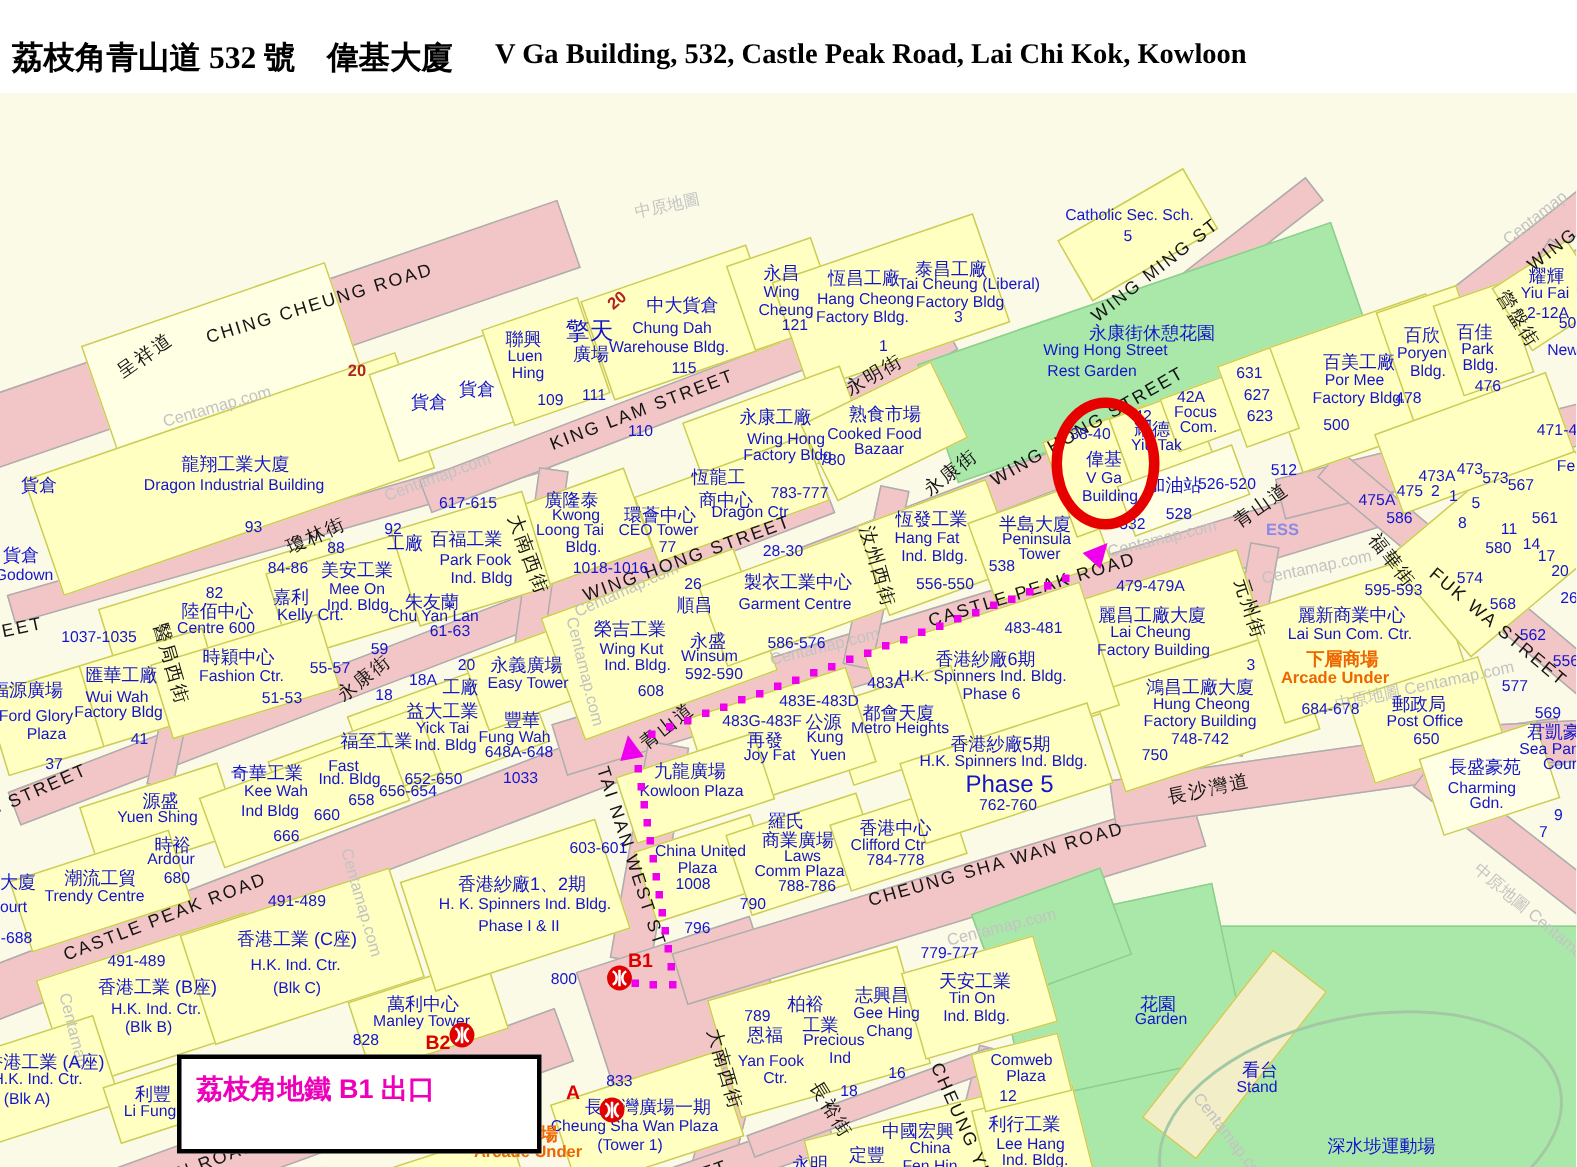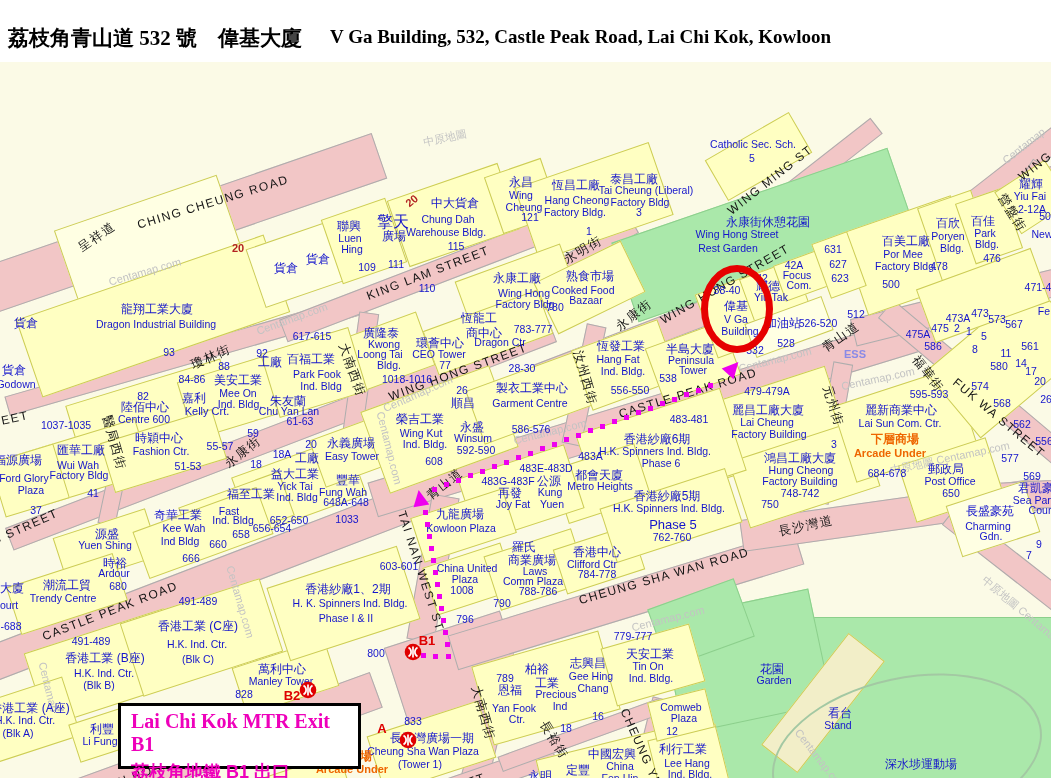--- a/index.html
+++ b/index.html
@@ -45,21 +45,20 @@
   <div id="header">
     <span class="zh">荔枝角青山道 532 號　偉基大廈</span>
     <span class="en">V Ga Building, 532, Castle Peak Road, Lai Chi Kok, Kowloon</span>
   </div>
 
   <div id="map-canvas">
 
     <div id="highlight" style="left: 701px; top: 203px; width: 58px; height: 74px;"></div>
 
     <div id="callout">
-      <div class="l1">Lai Chi Kok MTR Exit B1</div>
       <div class="l2">荔枝角地鐵  B1 出口</div>
     </div>
 
   <div class="road" style="left: -70px; top: 145px; width: 460px; height: 46px; transform: rotate(-19deg);"></div>
       <div class="road" style="left: 0px; top: 283px; width: 370px; height: 18px; transform: rotate(-16deg);"></div>
       <div class="road" style="left: 270px; top: 185px; width: 400px; height: 22px; transform: rotate(-21deg);"></div>
       <div class="road" style="left: 530px; top: 182px; width: 110px; height: 16px; transform: rotate(-30deg);"></div>
       <div class="road" style="left: -10px; top: 361px; width: 580px; height: 22px; transform: rotate(-21deg);"></div>
       <div class="road" style="left: 520px; top: 201px; width: 560px; height: 24px; transform: rotate(-21deg);"></div>
       <div class="road" style="left: 687px; top: 119px; width: 210px; height: 18px; transform: rotate(-38deg);"></div>
@@ -393,21 +392,21 @@
       <span class="lbl c-b" style="font-size: 10.5px; left: 600px; top: 424px; transform: translate(-50%, -50%) rotate(0deg);">Metro Heights</span>
       <span class="lbl c-b" style="font-size: 12px; left: 549px; top: 419px; transform: translate(-50%, -50%) rotate(0deg);">公源</span>
       <span class="lbl c-b" style="font-size: 10.5px; left: 550px; top: 430px; transform: translate(-50%, -50%) rotate(0deg);">Kung</span>
       <span class="lbl c-b" style="font-size: 10.5px; left: 552px; top: 442px; transform: translate(-50%, -50%) rotate(0deg);">Yuen</span>
       <span class="lbl c-b" style="font-size: 12px; left: 510px; top: 431px; transform: translate(-50%, -50%) rotate(0deg);">再發</span>
       <span class="lbl c-b" style="font-size: 10.5px; left: 513px; top: 442px; transform: translate(-50%, -50%) rotate(0deg);">Joy Fat</span>
       <span class="lbl c-b" style="font-size: 12px; left: 460px; top: 452px; transform: translate(-50%, -50%) rotate(0deg);">九龍廣場</span>
       <span class="lbl c-b" style="font-size: 10.5px; left: 461px; top: 466px; transform: translate(-50%, -50%) rotate(0deg);">Kowloon Plaza</span>
       <span class="lbl c-b" style="font-size: 12px; left: 667px; top: 434px; transform: translate(-50%, -50%) rotate(0deg);">香港紗廠5期</span>
       <span class="lbl c-b" style="font-size: 10.5px; left: 669px; top: 446px; transform: translate(-50%, -50%) rotate(0deg);">H.K. Spinners Ind. Bldg.</span>
-      <span class="lbl c-b" style="font-size: 13px; left: 673px; top: 462px; transform: translate(-50%, -50%) rotate(0deg);">Phase 5</span>
+      <span class="lbl c-b" style="font-size: 16px; left: 673px; top: 462px; transform: translate(-50%, -50%) rotate(0deg);">Phase 5</span>
       <span class="lbl c-b" style="font-size: 10.5px; left: 672px; top: 475px; transform: translate(-50%, -50%) rotate(0deg);">762-760</span>
       <span class="lbl c-b" style="font-size: 10.5px; left: 399px; top: 504px; transform: translate(-50%, -50%) rotate(0deg);">603-601</span>
       <span class="lbl c-b" style="font-size: 10.5px; left: 467px; top: 506px; transform: translate(-50%, -50%) rotate(0deg);">China United</span>
       <span class="lbl c-b" style="font-size: 10.5px; left: 465px; top: 517px; transform: translate(-50%, -50%) rotate(0deg);">Plaza</span>
       <span class="lbl c-b" style="font-size: 10.5px; left: 462px; top: 528px; transform: translate(-50%, -50%) rotate(0deg);">1008</span>
       <span class="lbl c-b" style="font-size: 12px; left: 524px; top: 485px; transform: translate(-50%, -50%) rotate(0deg);">羅氏</span>
       <span class="lbl c-b" style="font-size: 12px; left: 532px; top: 498px; transform: translate(-50%, -50%) rotate(0deg);">商業廣場</span>
       <span class="lbl c-b" style="font-size: 10.5px; left: 535px; top: 509px; transform: translate(-50%, -50%) rotate(0deg);">Laws</span>
       <span class="lbl c-b" style="font-size: 10.5px; left: 533px; top: 519px; transform: translate(-50%, -50%) rotate(0deg);">Comm Plaza</span>
       <span class="lbl c-b" style="font-size: 10.5px; left: 538px; top: 529px; transform: translate(-50%, -50%) rotate(0deg);">788-786</span>

